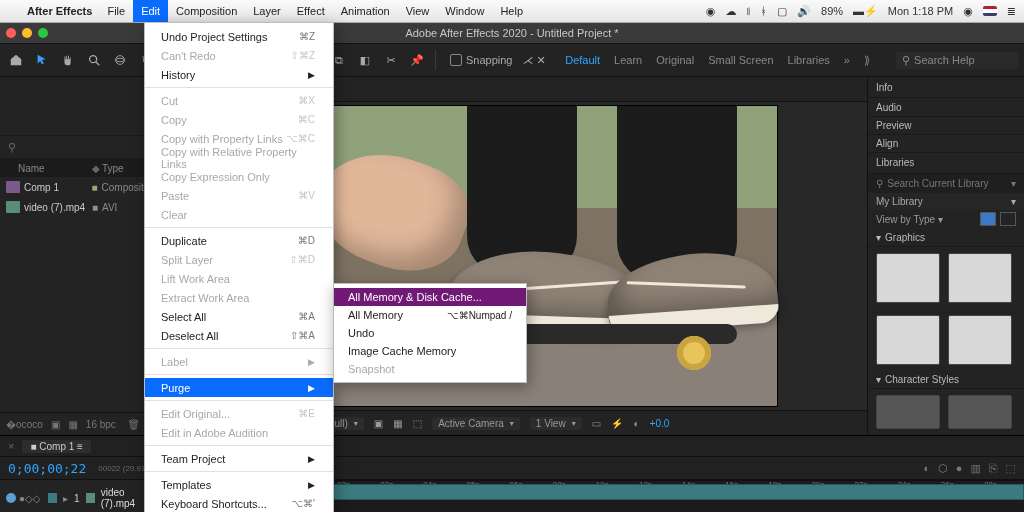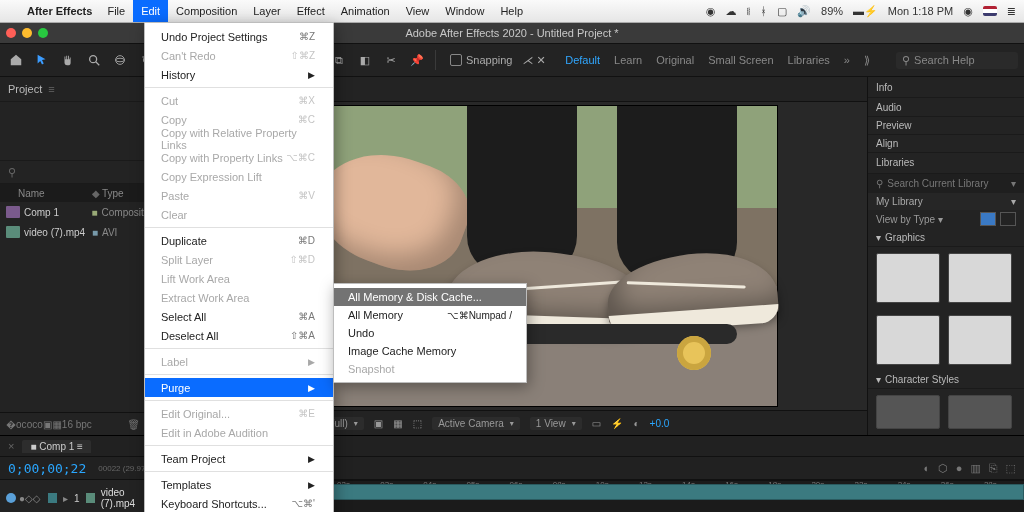--- a/index.html
+++ b/index.html
@@ -33,21 +33,21 @@
 .cols{height:18px;display:flex;align-items:center;background:#1b1b1b;font-size:10px;color:#888}
 .cols .c1{flex:0 0 14px}
 .cols .c2{flex:1;padding-left:4px}
 .cols .c3{flex:0 0 44px}
 .prow{height:20px;display:flex;align-items:center;font-size:10px;color:#ccc;padding-left:2px}
 .prow .ico{width:14px;height:12px;margin:0 4px;border-radius:1px}
 .ico.comp{background:#7a5a8c}
 .ico.avi{background:#5a8c7a}
 .prow .nm{flex:1;white-space:nowrap;overflow:hidden}
 .prow .ty{flex:0 0 44px;color:#888}
-.left-foot{margin-top:auto;height:22px;border-top:1px solid #111;display:flex;align-items:center;padding:0 6px;color:#777;font-size:10px}
+.left-foot{margin-top:auto;height:22px;border-top:1px solid #111;display:flex;align-items:center;gap:8px;padding:0 6px;color:#777;font-size:10px}
 .center{flex:1;background:#1a1a1a;display:flex;flex-direction:column;min-width:0}
 .comp-hdr{height:24px;background:#232323;border-bottom:1px solid #111;display:flex;align-items:center;padding:0 8px;font-size:11px;color:#bbb}
 .viewer{flex:1;background:#282828;display:flex;align-items:center;justify-content:center;overflow:hidden}
 .footage{width:540px;height:300px;position:relative;background:linear-gradient(180deg,#8fa27a 0 34%,#7e7263 34% 60%,#8a8078 60% 100%);border:1px solid #000}
 .shoe{position:absolute;width:200px;height:78px;background:#8f8276;border-radius:50% 60% 22% 22%/70% 70% 14% 14%;box-shadow:inset -10px -18px 24px rgba(0,0,0,.35),0 6px 10px rgba(0,0,0,.4)}
 .shoe::after{content:"";position:absolute;left:0;right:0;bottom:-4px;height:18px;background:#efe9dc;border-radius:0 0 18px 18px}
 .shoe::before{content:"";position:absolute;left:18%;right:12%;top:42%;height:3px;background:#efe9dc;border-radius:2px;transform:rotate(-6deg)}
 .shoe.left-s{left:210px;top:146px;transform:rotate(2deg)}
 .shoe.right-s{left:370px;top:148px;width:170px;height:70px;transform:rotate(-4deg) scaleX(-1)}
 .leg{position:absolute;background:#1c1c1c;border-radius:14px}
@@ -89,21 +89,21 @@
 .menu .mi{height:19px;display:flex;align-items:center;padding:0 18px 0 16px;font-size:11px;position:relative}
 .menu .mi.dis{color:#a8a8a8}
 .menu .mi .sc{margin-left:auto;color:#777;font-size:10px}
 .menu .mi.dis .sc{color:#c4c4c4}
 .menu .mi .arr{margin-left:auto;font-size:9px}
 .menu .sep{height:1px;background:#e0e0e0;margin:3px 0}
 .menu .mi.hi{background:#0a6cff;color:#fff}
 .menu .mi.hi .arr{color:#fff}
 .submenu{position:absolute;top:283px;left:333px;width:192px;background:#fff;border:1px solid #bdbdbd;box-shadow:2px 4px 14px rgba(0,0,0,.35);color:#222;z-index:201;padding:4px 0}
 .submenu .mi{height:18px;display:flex;align-items:center;padding:0 14px;font-size:11px}
-.submenu .mi.hi{background:#737373;color:#fff}
+.submenu .mi.hi{background:#701a75;color:#fff}
 .submenu .mi.dis{color:#a8a8a8}
 .submenu .mi .sc{margin-left:auto;font-size:10px}
 .caret{font-size:8px;margin-left:3px}
 .flag{width:14px;height:10px;background:linear-gradient(#b22234 0 33%,#fff 33% 66%,#3c3b6e 66%);border-radius:2px;display:inline-block}
 </style>
 </head>
 <body>
 
 <div class="mac-menu">
   <div class="apple"></div>
@@ -199,24 +199,20 @@
     <div class="searchbar">
       <span>⚲</span>
       <span>Search Help</span>
     </div>
   </div>
 </div>
 
 <div class="body">
 
   <div class="left">
-    <div class="panel-hdr">
-        <span>Project</span>
-        <span style="margin-left:6px;color:#666">≡</span>
-      </div>
     <div class="spacer"></div>
     <div class="srch">
         <span style="color:#666">⚲</span>
       </div>
     <div class="cols">
       <div class="c1"></div>
       <div class="c2">Name</div>
       <div style="width:10px;color:#666">◆</div>
       <div class="c3">Type</div>
     </div>
@@ -382,23 +378,23 @@
   </div>
 </div>
 
 <div class="menu" id="edit-menu">
     <div class="mi">Undo Project Settings<span class="sc">⌘Z</span></div>
     <div class="mi dis">Can't Redo<span class="sc">⇧⌘Z</span></div>
     <div class="mi">History<span class="arr">▶</span></div>
     <div class="sep"></div>
     <div class="mi dis">Cut<span class="sc">⌘X</span></div>
     <div class="mi dis">Copy<span class="sc">⌘C</span></div>
+    <div class="mi dis">Copy with Property Links<span class="sc">⌥⌘C</span></div>
     <div class="mi dis">Copy with Relative Property Links</div>
-    <div class="mi dis">Copy with Property Links<span class="sc">⌥⌘C</span></div>
-    <div class="mi dis">Copy Expression Lift</div>
+    <div class="mi dis">Copy Expression Only</div>
     <div class="mi dis">Paste<span class="sc">⌘V</span></div>
     <div class="mi dis">Clear</div>
     <div class="sep"></div>
     <div class="mi">Duplicate<span class="sc">⌘D</span></div>
     <div class="mi dis">Split Layer<span class="sc">⇧⌘D</span></div>
     <div class="mi dis">Lift Work Area</div>
     <div class="mi dis">Extract Work Area</div>
     <div class="mi">Select All<span class="sc">⌘A</span></div>
     <div class="mi">Deselect All<span class="sc">⇧⌘A</span></div>
     <div class="sep"></div>

